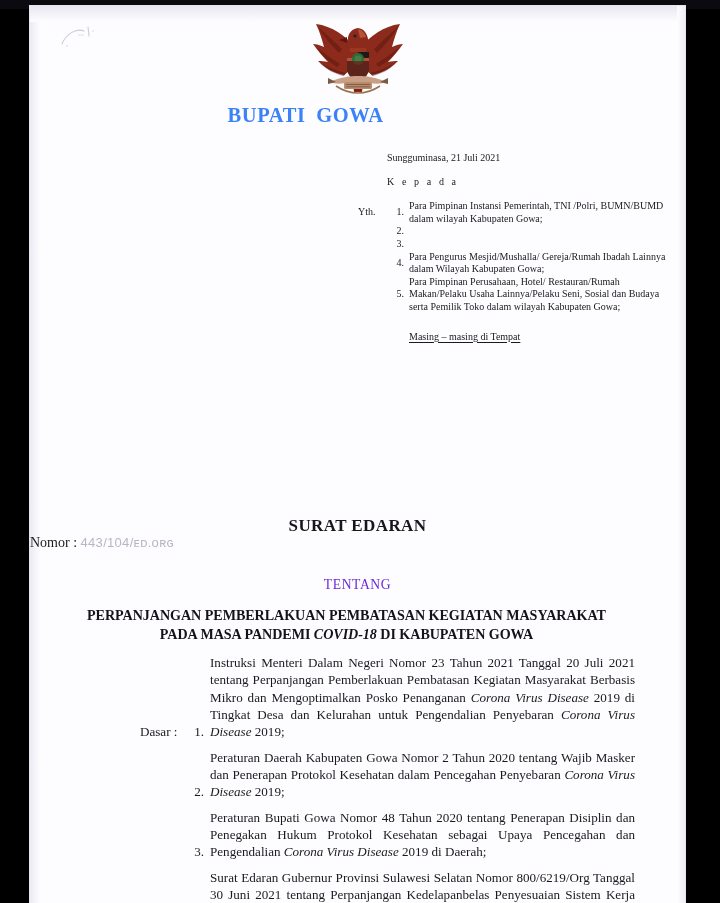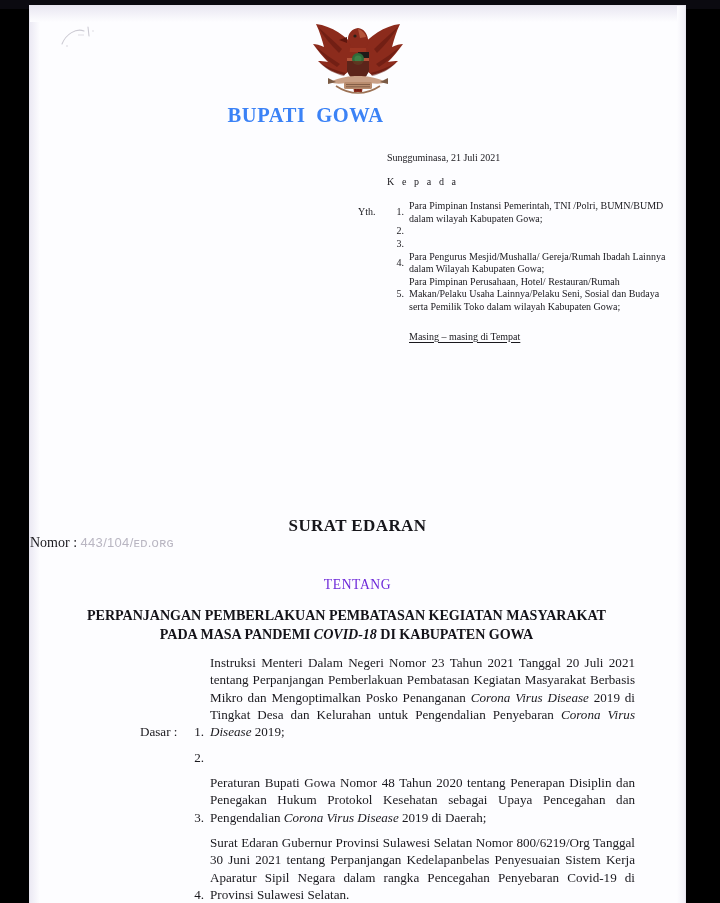--- a/index.html
+++ b/index.html
@@ -357,20 +357,21 @@
 
       <div class="dasar-row">
         <span class="dasar-label">Dasar :</span>
         <span class="dasar-num">1.</span>
         <span class="dasar-text"><span>Instruksi Menteri Dalam Negeri Nomor 23 Tahun 2021 Tanggal 20 Juli 2021 tentang Perpanjangan Pemberlakuan Pembatasan Kegiatan Masyarakat Berbasis Mikro dan Mengoptimalkan Posko Penanganan </span><i>Corona Virus Disease</i><span> 2019 di Tingkat Desa dan Kelurahan untuk Pengendalian Penyebaran </span><i>Corona Virus Disease</i><span> 2019;</span></span>
       </div>
 
       <div class="dasar-row">
         <span class="dasar-label-empty"></span>
         <span class="dasar-num">2.</span>
+        <span class="dasar-text"><span>Peraturan Daerah Kabupaten Gowa Nomor 2 Tahun 2020 tentang Wajib Masker dan Penerapan Protokol Kesehatan dalam Pencegahan Penyebaran </span><i>Corona Virus Disease</i><span> 2019;</span></span>
       </div>
 
       <div class="dasar-row">
         <span class="dasar-label-empty"></span>
         <span class="dasar-num">3.</span>
         <span class="dasar-text"><span>Peraturan Bupati Gowa Nomor 48 Tahun 2020 tentang Penerapan Disiplin dan Penegakan Hukum Protokol Kesehatan sebagai Upaya Pencegahan dan Pengendalian </span><i>Corona Virus Disease</i><span> 2019 di Daerah;</span></span>
       </div>
 
       <div class="dasar-row">
         <span class="dasar-label-empty"></span>

